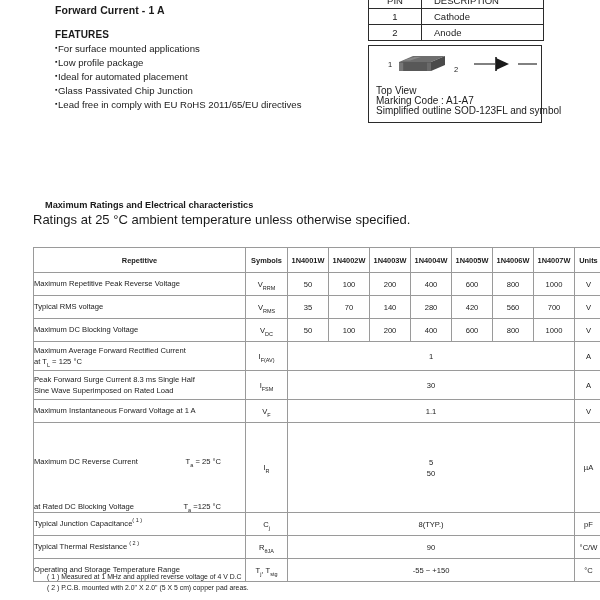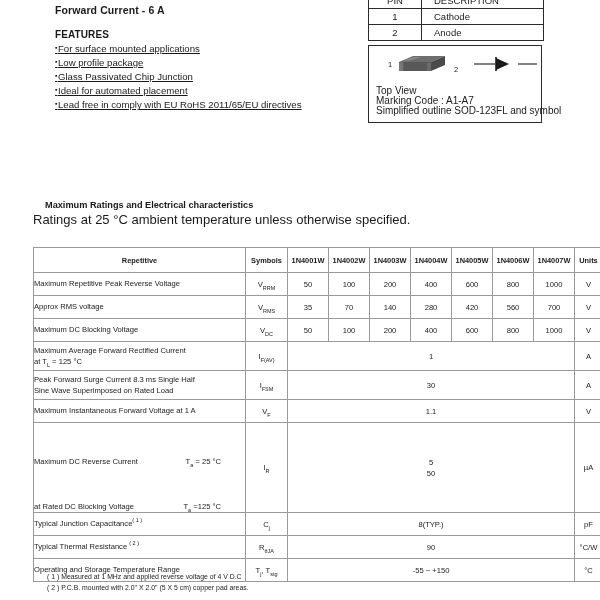--- a/index.html
+++ b/index.html
@@ -37,21 +37,20 @@
   }
   .bullet-list {
     list-style: none;
     margin: 0;
     padding: 0;
   }
   .bullet-list li {
     font-size: 9.6px;
     line-height: 13.6px;
     white-space: nowrap;
-    text-decoration: underline;
   }
   .bullet-list li::before {
     content: "\25AA";
     font-size: 7px;
     vertical-align: 1.5px;
     margin-right: .5px;
   }
 
   
   #pin-table {
@@ -182,28 +181,28 @@
     top: 572px;
     font-size: 6.9px;
     line-height: 10.5px;
   }
   #footnotes div { white-space: nowrap; }
 </style>
 </head>
 <body>
 
 <div id="left-column">
-  <div class="doc-title">Forward Current - 6 A</div>
+  <div class="doc-title">Forward Current - 1 A</div>
 
   <div class="section-head">FEATURES</div>
   <ul class="bullet-list">
     <li>For surface mounted applications</li>
     <li>Low profile package</li>
+    <li>Ideal for automated placement</li>
     <li>Glass Passivated Chip Junction</li>
-    <li>Ideal for automated placement</li>
     <li>Lead free in comply with EU RoHS 2011/65/EU directives</li>
   </ul>
 
 </div>
 
 <table id="pin-table">
   <thead>
     <tr>
       <td class="c-pin">PIN</td>
       <td class="c-desc">DESCRIPTION</td>
@@ -289,21 +288,21 @@
       <td class="val-cell">100</td>
       <td class="val-cell">200</td>
       <td class="val-cell">400</td>
       <td class="val-cell">600</td>
       <td class="val-cell">800</td>
       <td class="val-cell">1000</td>
       <td class="unit-cell">V</td>
     </tr>
 
     <tr class="row-short">
-      <td class="param-cell">Approx RMS voltage</td>
+      <td class="param-cell">Typical RMS voltage</td>
       <td class="sym-cell"><span>V</span><sub>RMS</sub></td>
       <td class="val-cell">35</td>
       <td class="val-cell">70</td>
       <td class="val-cell">140</td>
       <td class="val-cell">280</td>
       <td class="val-cell">420</td>
       <td class="val-cell">560</td>
       <td class="val-cell">700</td>
       <td class="unit-cell">V</td>
     </tr>

